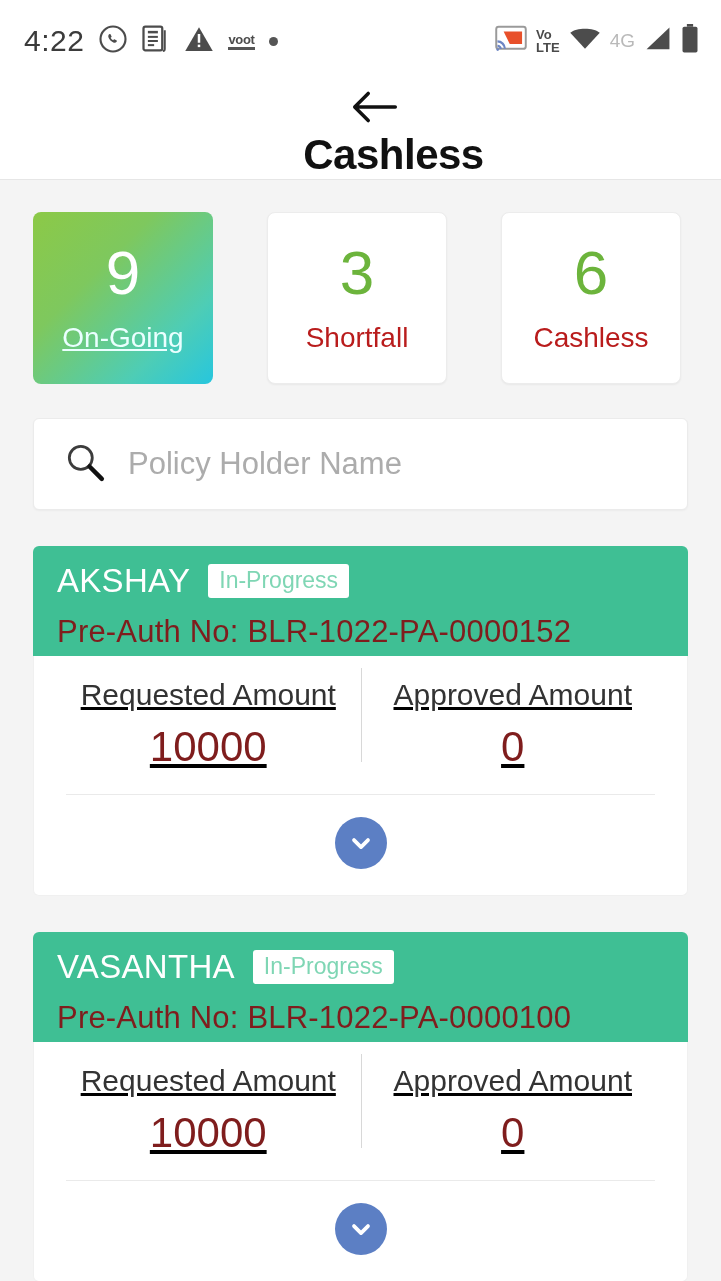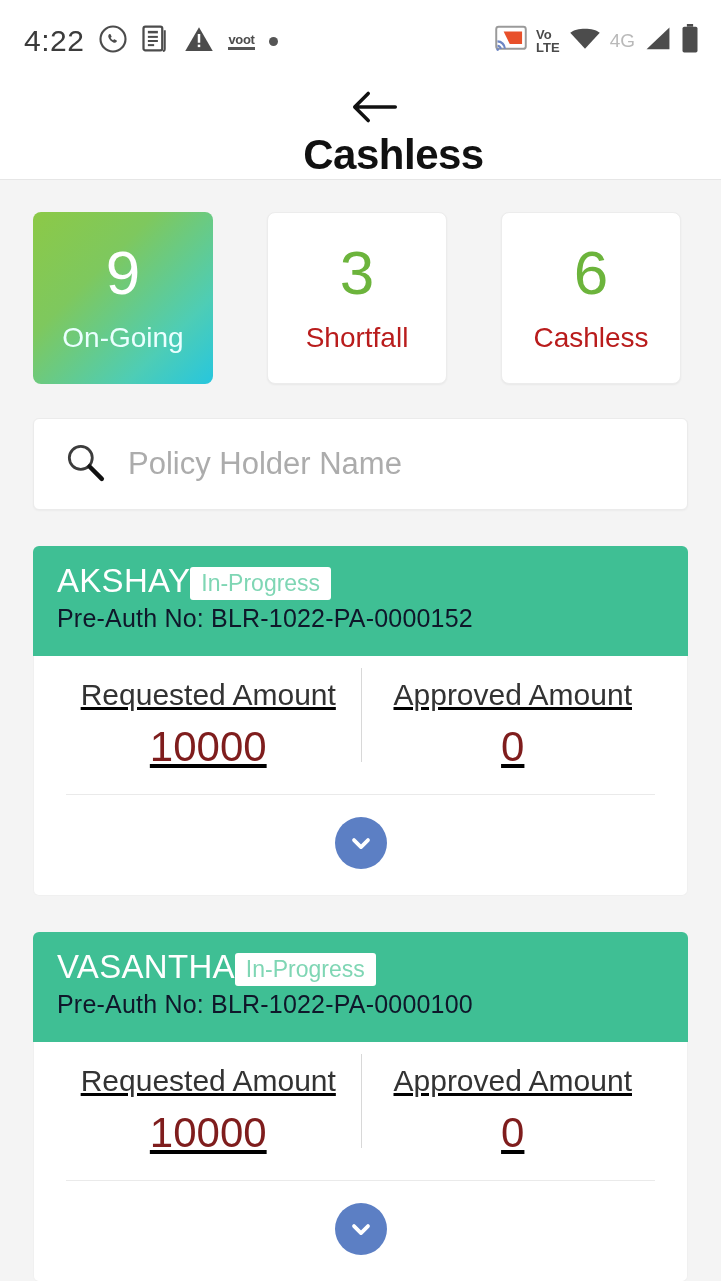--- a/index.html
+++ b/index.html
@@ -143,21 +143,21 @@
     color: #6cb43c;
     line-height: 1;
     font-weight: normal;
     margin-bottom: 18px;
   }
   .tab-card.active .tab-count { color: #ffffff; }
   .tab-label {
     font-size: 28px;
     color: #b91c1c;
   }
-  .tab-card.active .tab-label { color: #eaffff; }
+  .tab-card.active .tab-label { color: #eaffff; text-decoration: underline; }
 
   
   .search-wrap {
     margin-top: 34px;
     height: 92px;
     background: #ffffff;
     border: 1px solid #ebebeb;
     border-radius: 6px;
     display: flex;
     align-items: center;
@@ -180,39 +180,40 @@
   .claim-card { margin-top: 36px; }
   .claim-head {
     background: #3fbf94;
     border-radius: 6px 6px 0 0;
     padding: 16px 24px 12px 24px;
     height: 110px;
     overflow: hidden;
   }
   .claim-head-row {
     display: flex;
-    align-items: flex-end;
+    align-items: center;
+    gap: 18px;
   }
   .claim-name {
     font-size: 33px;
     color: #ffffff;
     letter-spacing: 0.3px;
   }
   .claim-badge {
     background: #ffffff;
     color: #7fd6b4;
     font-size: 23px;
     padding: 4px 11px 5px 11px;
     border-radius: 3px;
     line-height: 1.05;
   }
   .claim-preauth {
-    font-size: 25px;
-    color: #0f172a;
-    margin-top: 4px;
+    font-size: 31px;
+    color: #7f1d1d;
+    margin-top: 14px;
     letter-spacing: 0.2px;
   }
   .claim-body {
     background: #ffffff;
     border-radius: 0 0 6px 6px;
     padding: 0 22px;
     border: 1px solid #f0f0f0;
     border-top: none;
   }
   .amount-row {

